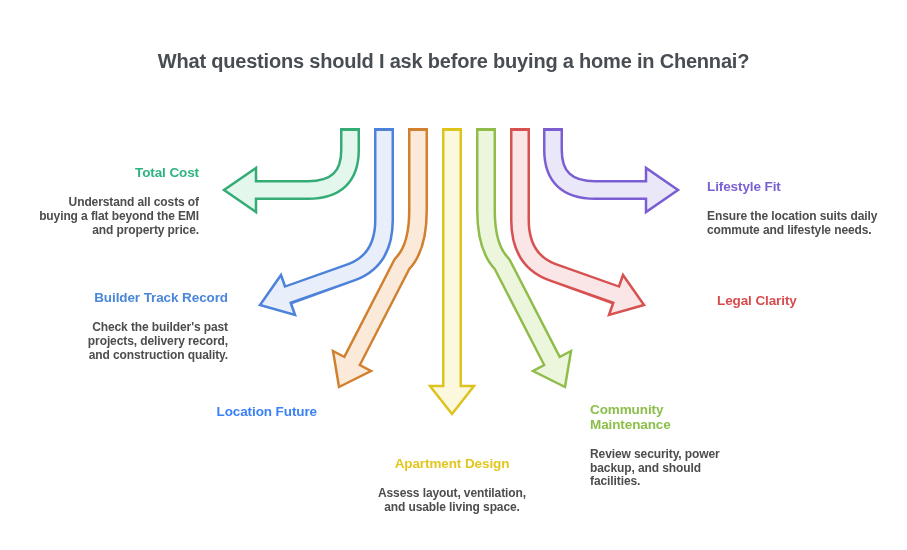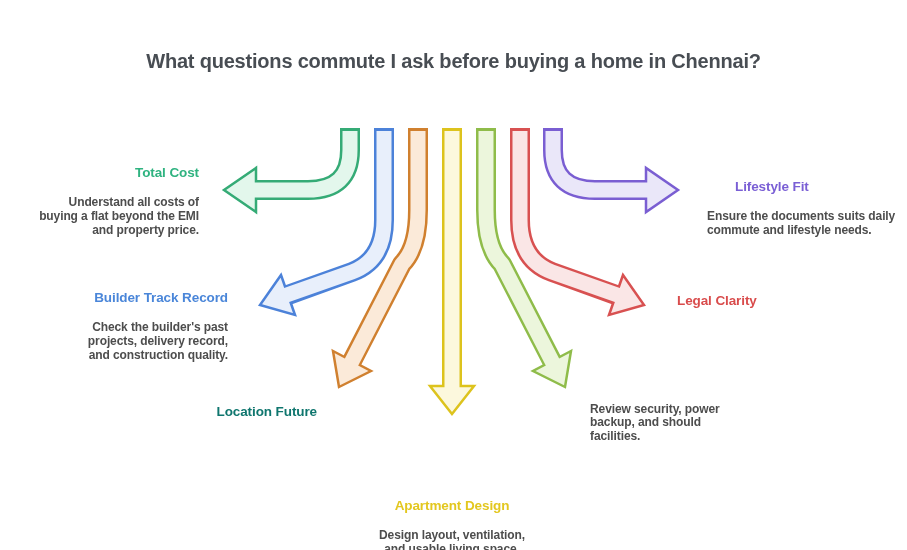--- a/index.html
+++ b/index.html
@@ -25,21 +25,21 @@
   }
   .note p{margin:0;}
   .align-right{text-align:right;}
   .align-center{text-align:center;}
 </style>
 </head>
 <body>
 
 <div id="canvas">
 
-  <div id="title">What questions commute I ask before buying a home in Chennai?</div>
+  <div id="title">What questions should I ask before buying a home in Chennai?</div>
 
   <svg id="arrows" width="907" height="550" viewBox="0 0 907 550">
 
     <g>
       <path class="tube-outer" d="M350,128 V150 Q350,190 308,190 H256" stroke="#35ab76"></path>
       <polygon class="head" points="256,168 256,212 224,190" fill="#e3f7ec" stroke="#35ab76"></polygon>
       <path class="tube-inner" d="M350,131 V150 Q350,190 308,190 H248" stroke="#e3f7ec"></path>
     </g>
 
     <g>
@@ -87,38 +87,40 @@
   </div>
 
   <div class="note align-right" style="top:277px;right:679px;width:230px;">
     <h3 style="color: rgb(74, 134, 217);">Builder Track Record</h3>
     <p>Check the builder's past
 projects, delivery record,
 and construction quality.</p>
   </div>
 
   <div class="note align-right" style="top:391px;right:590px;width:230px;">
-    <h3 style="color: #0f766e;">Location Future</h3>
+    <h3 style="color: #3b82f6;">Location Future</h3>
   </div>
 
   <div class="note align-center" style="top:443px;left:352px;width:200px;">
-    <h3 style="color: rgb(227, 199, 31); margin-top: 42px;">Apartment Design</h3>
-    <p>Design layout, ventilation,
+    <h3 style="color: rgb(227, 199, 31);">Apartment Design</h3>
+    <p>Assess layout, ventilation,
 and usable living space.</p>
   </div>
 
   <div class="note" style="top:389px;left:590px;width:150px;">
+    <h3 style="color: rgb(140, 191, 74);">Community
+Maintenance</h3>
     <p>Review security, power
 backup, and should
 facilities.</p>
   </div>
 
   <div class="note" style="top:280px;left:677px;width:180px;">
-    <h3 style="color: rgb(217, 76, 76);">Legal Clarity</h3>
+    <h3 style="color: rgb(217, 76, 76); margin-left: 40px;">Legal Clarity</h3>
   </div>
 
   <div class="note" style="top:166px;left:707px;width:200px;">
-    <h3 style="color: rgb(122, 95, 213); margin-left: 28px;">Lifestyle Fit</h3>
-    <p>Ensure the documents suits daily
+    <h3 style="color: rgb(122, 95, 213);">Lifestyle Fit</h3>
+    <p>Ensure the location suits daily
 commute and lifestyle needs.</p>
   </div>
 
 </div>
 
 </body></html>

